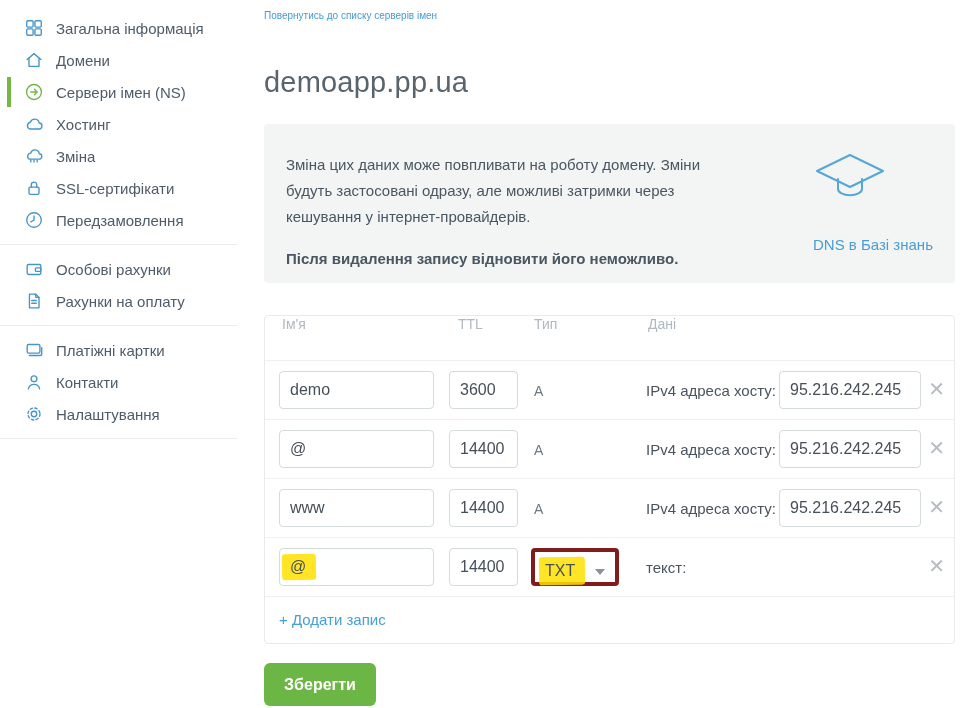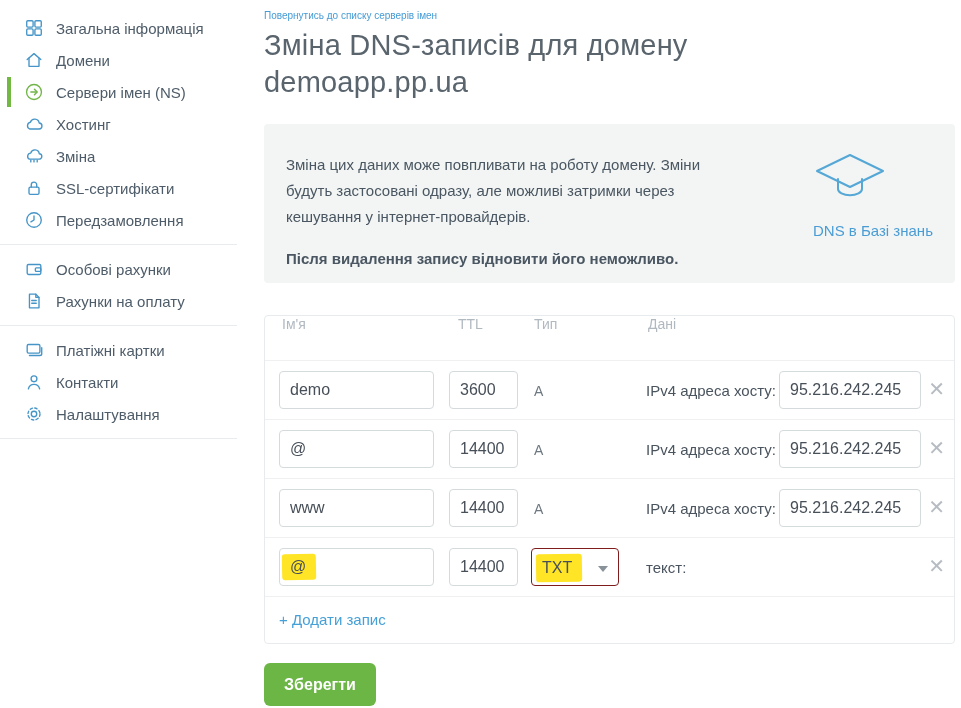--- a/index.html
+++ b/index.html
@@ -21,38 +21,38 @@
   svg.ic.green { stroke:#72b548; }
   
   .main { position:absolute; left:264px; top:0; width:691px; }
   .back-link { display:inline-block; margin-top:10px; font-size:10px; color:#459bd6; text-decoration:none; cursor:pointer; }
   .page-title { margin-top:4px; font-size:29px; font-weight:300; color:#59646d; line-height:37px; letter-spacing:.2px; }
   
   .notice { margin-top:23px; width:691px; height:159px; background:#f2f5f4; border-radius:4px; display:flex; }
   .notice-text { width:480px; padding:28px 10px 0 22px; font-size:15px; line-height:26px; color:#4a5661; }
   .notice-text .bold { margin-top:16px; font-weight:bold; }
   .kb { flex:1; display:flex; flex-direction:column; align-items:center; padding-top:28px; }
-  .kb a { margin-top:10px; font-size:15px; color:#4a9cd4; text-decoration:none; cursor:pointer;padding-left:47px; }
+  .kb a { margin-top:24px; font-size:15px; color:#4a9cd4; text-decoration:none; cursor:pointer;padding-left:47px; }
   
   .card { position:relative; margin-top:32px; width:691px; background:#fff;
           border:1px solid #e8ebed; border-radius:4px; }
   .thead { position:relative; height:44px; }
   .thead span { position:absolute; top:0; font-size:14px; color:#b1b9c0; }
   .h-name { left:17px; } .h-ttl { left:193px; } .h-type { left:269px; } .h-data { left:383px; }
   .trow { position:relative; height:59px; border-top:1px solid #eef0f1; }
   .ibox { position:absolute; top:10px; height:38px; }
   .ibox input { position:relative; z-index:1; width:100%; height:38px; border:1px solid #d5dadd; border-radius:4px;
                 padding:0 10px; font-size:16px; color:#474f58; background:transparent; outline:none;
                 font-family:"Liberation Sans","DejaVu Sans",sans-serif; }
   .c-name { left:14px;  width:155px; }
   .c-ttl  { left:184px; width:69px;  }
   .c-val  { left:514px; width:142px; }
   .c-type-text { position:absolute; left:269px; top:22px; font-size:14px; color:#6e7880; }
   .c-dlabel { position:absolute; left:381px; top:21px; font-size:15px; color:#4a545e; }
-  .selectbox { position:absolute; left:266px; top:10px; width:88px; height:38px; border:1px solid #7f1d1d;
+  .selectbox { position:absolute; left:266px; top:10px; width:88px; height:38px; border:4px solid #7f1d1d;
                border-radius:4px; cursor:pointer; }
   .selectbox .sel-text { position:absolute; left:10px; top:10px; font-size:16px; color:#474f58; z-index:1; }
   .chevron { position:absolute; right:10px; top:17px; width:0; height:0;
              border-left:5px solid transparent; border-right:5px solid transparent; border-top:6px solid #8a9299; }
   .row-close { position:absolute; right:9px; top:17px; font-size:20px; line-height:22px; color:#b6bcc2; cursor:pointer; }
   .hl { position:absolute; background:#ffe000; opacity:.85; border-radius:3px; transform:rotate(-1.2deg); z-index:0; }
   .hl-name { left:3px; top:6px; width:34px; height:26px; }
   .hl-type { position:absolute; left:4px; top:5px; width:46px; height:28px; background:#ffe000; opacity:.85;
              border-radius:3px; transform:rotate(-1deg); z-index:0; }
   .hl-val { left:3px; top:5px; width:97px; height:28px; }
@@ -186,21 +186,21 @@
   </div>
 
   <hr class="s-divider">
 
 </aside>
 
 <main class="main">
 
   <a class="back-link">Повернутись до списку серверів імен</a>
 
-  <h1 class="page-title"><span>Зміна DNS-записів для домену</span><br><span>demoapp.pp.ua</span></h1>
+  <h1 class="page-title"><br><span>demoapp.pp.ua</span></h1>
 
   <div class="notice">
     <div class="notice-text">
       <p>Зміна цих даних може повпливати на роботу домену. Зміни будуть застосовані одразу, але можливі затримки через кешування у інтернет-провайдерів.</p>
       <p class="bold">Після видалення запису відновити його неможливо.</p>
     </div>
     <div class="kb">
       <span>
         <svg width="72" height="56" viewBox="0 0 72 56" fill="none" stroke="#55a7d6" stroke-width="2" stroke-linejoin="round" stroke-linecap="round">
           <polygon points="36,3 69,19 36,35 3,19"></polygon>

